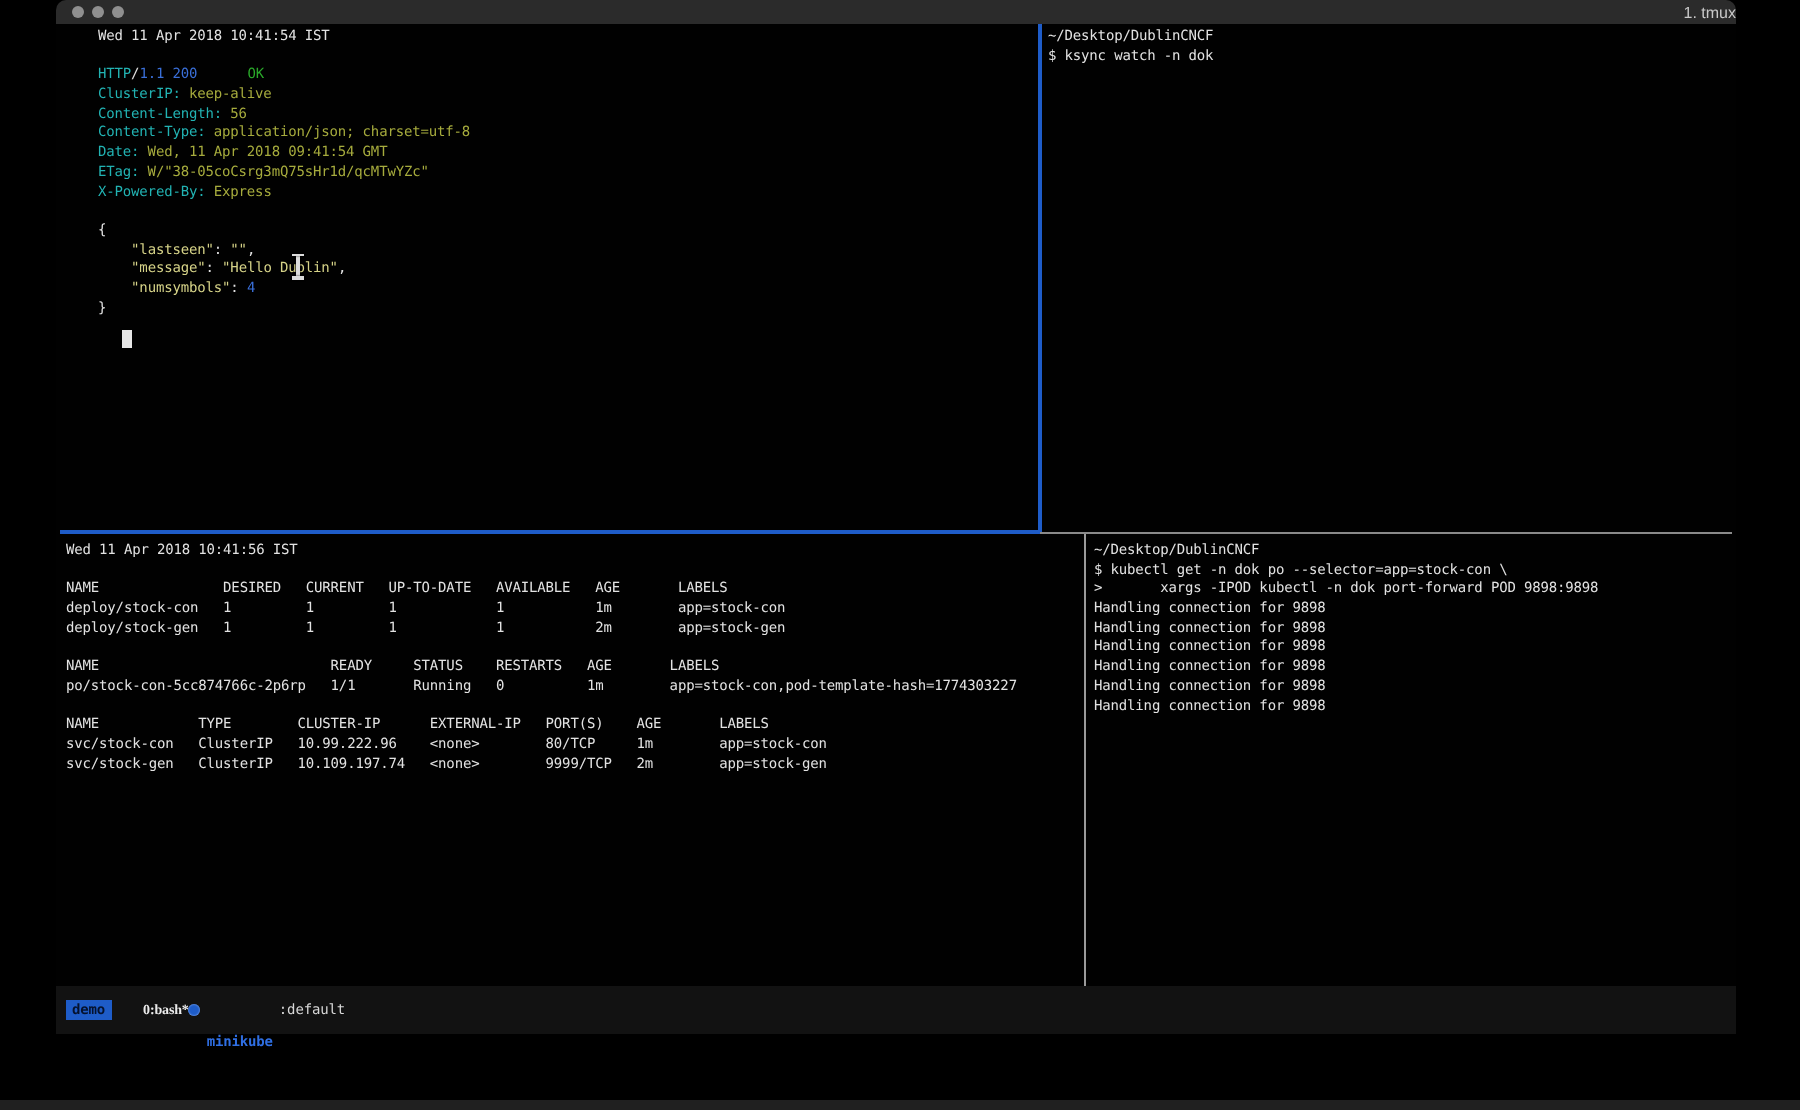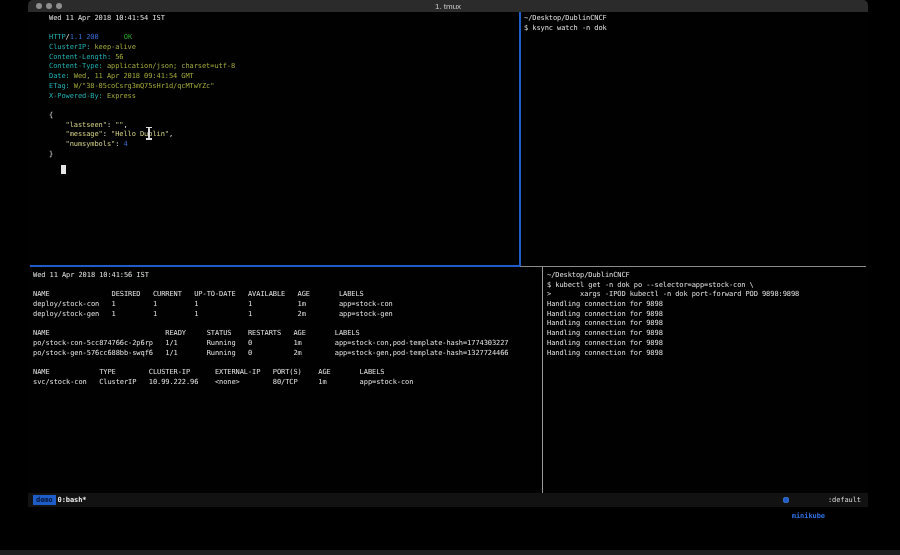--- a/index.html
+++ b/index.html
@@ -13,21 +13,21 @@
     background:#010101; border-radius:5px 5px 0 0;
   }
   .titlebar {
     position:absolute; left:0; top:0; right:0; height:12px;
     background:#2b2b2b; border-radius:5px 5px 0 0;
     display:flex; align-items:center;
   }
   .lights { display:flex; gap:4px; margin-left:8px; z-index:2; }
   .light { width:6px; height:6px; border-radius:50%; background:#8f8f8f; }
   .titlebar .title {
-    position:absolute; left:0; right:0; text-align:center;
+    position:absolute; left:0; right:0; text-align:right;
     font-family:"Liberation Sans", sans-serif; font-size:8px; color:#c9c9c9;
   }
   
   .pane {
     position:absolute; font-size:7px; letter-spacing:-0.08px; color:#e2e2e2;
   }
   .tline { height:9.7px; line-height:9.7px; white-space:pre; }
   .c-fg    { color:#e2e2e2; }
   .c-cyan  { color:#22b3b3; }
   .c-blue  { color:#3a6fd8; }
@@ -35,27 +35,27 @@
   .c-olive { color:#a6ab3d; }
   .c-khaki { color:#d6d388; }
   
   .divider { position:absolute; }
   .div-v-top   { left:491px; top:12px;  width:1.5px; height:254px; background:#1e5cc8; }
   .div-h-blue  { left:2px;   top:265px; width:490px; height:1.5px; background:#1e5cc8; }
   .div-h-gray  { left:492px; top:265.5px; width:346px; height:1px; background:#8a8a8a; }
   .div-v-bot   { left:514px; top:267px; width:1px;  height:226px; background:#9a9a9a; }
   
   .statusbar {
-    position:absolute; left:0; top:493px; width:100%; height:14px;
+    position:absolute; left:0; top:493px; width:100%; height:24px;
     background:#121212; display:flex; align-items:center;
-    justify-content:space-between; font-size:7px; letter-spacing:-0.08px;
+    justify-content:flex-start; font-size:7px; letter-spacing:-0.08px;
   }
   .sb-left { display:flex; align-items:center; margin-left:5px; }
   .sb-session { background:#1e5cc8; color:#05122e; padding:1px 3px; font-weight:bold; }
-  .sb-window  { color:#ececec; font-weight:bold; margin-left:2px; }
+  .sb-window  { color:#ececec; font-weight:bold; margin-left:16px;font-family:Liberation Serif, serif; }
   .sb-right { display:flex; align-items:center; margin-right:7px; gap:3px; }
   .k8s-icon { width:6px; height:6px; border-radius:50%; background:#1e5cc8;
               box-shadow:inset 0 0 1px #9cc0ff; }
   .sb-context { color:#2f6fe4; font-weight:bold;margin-top:32px; }
   .sb-namespace { color:#d8d8d8; }
   
   .block-cursor {
     position:absolute; left:33px; top:165px; width:5px; height:8.5px; background:#e6e6e6;
   }
   .ibeam { position:absolute; left:145px; top:126px; width:8px; height:14px; }
@@ -109,24 +109,24 @@
 
   <div class="pane" style="left:5px; top:271px; width:507px;">
       <div class="tline"><span class="c-fg">Wed 11 Apr 2018 10:41:56 IST</span></div>
       <div class="tline">&nbsp;</div>
       <div class="tline"><span class="c-fg">NAME               DESIRED   CURRENT   UP-TO-DATE   AVAILABLE   AGE       LABELS</span></div>
       <div class="tline"><span class="c-fg">deploy/stock-con   1         1         1            1           1m        app=stock-con</span></div>
       <div class="tline"><span class="c-fg">deploy/stock-gen   1         1         1            1           2m        app=stock-gen</span></div>
       <div class="tline">&nbsp;</div>
       <div class="tline"><span class="c-fg">NAME                            READY     STATUS    RESTARTS   AGE       LABELS</span></div>
       <div class="tline"><span class="c-fg">po/stock-con-5cc874766c-2p6rp   1/1       Running   0          1m        app=stock-con,pod-template-hash=1774303227</span></div>
-      <div class="tline"><span class="c-fg">po/stock-gen-576cc688bb-swqf6   1/1       Running   0          2m        app=stock-gen,pod-template-hash=1327724466</span></div>
       <div class="tline">&nbsp;</div>
       <div class="tline"><span class="c-fg">NAME            TYPE        CLUSTER-IP      EXTERNAL-IP   PORT(S)    AGE       LABELS</span></div>
       <div class="tline"><span class="c-fg">svc/stock-con   ClusterIP   10.99.222.96    &lt;none&gt;        80/TCP     1m        app=stock-con</span></div>
+      <div class="tline"><span class="c-fg">svc/stock-gen   ClusterIP   10.109.197.74   &lt;none&gt;        9999/TCP   2m        app=stock-gen</span></div>
     </div>
 
   <div class="pane" style="left:519px; top:271px; width:318px;">
       <div class="tline"><span class="c-fg">~/Desktop/DublinCNCF</span></div>
       <div class="tline"><span class="c-fg">$ kubectl get -n dok po --selector=app=stock-con \</span></div>
       <div class="tline"><span class="c-fg">&gt;       xargs -IPOD kubectl -n dok port-forward POD 9898:9898</span></div>
       <div class="tline"><span class="c-fg">Handling connection for 9898</span></div>
       <div class="tline"><span class="c-fg">Handling connection for 9898</span></div>
       <div class="tline"><span class="c-fg">Handling connection for 9898</span></div>
       <div class="tline"><span class="c-fg">Handling connection for 9898</span></div>

